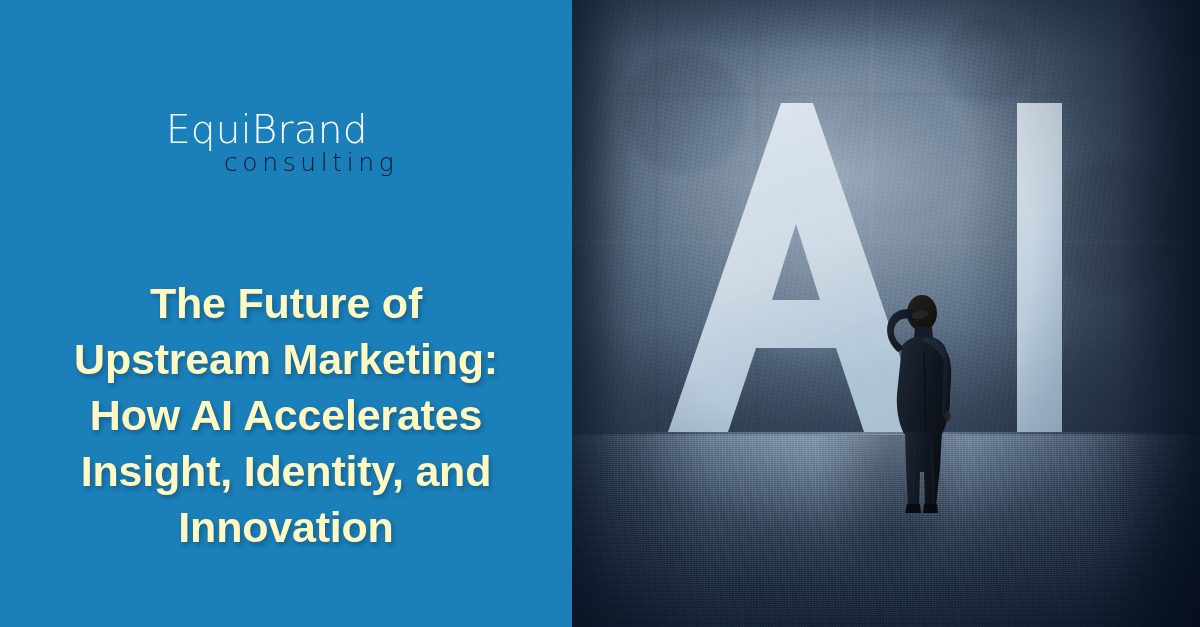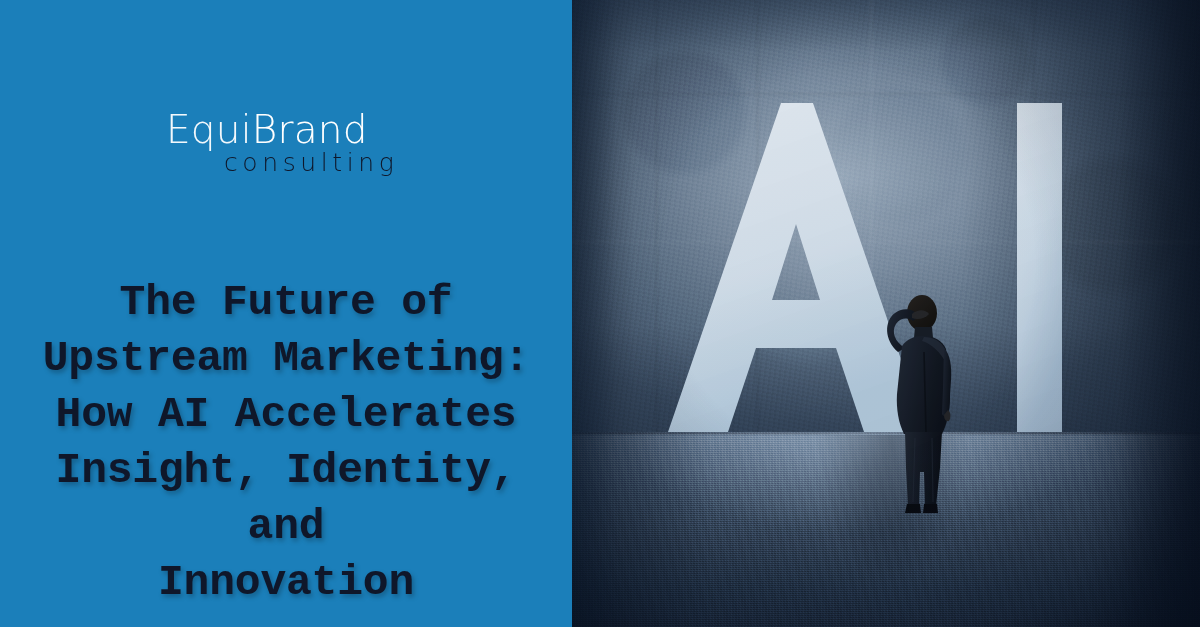--- a/index.html
+++ b/index.html
@@ -76,22 +76,22 @@
     white-space: nowrap;
   }
 
   
   .headline {
     position: absolute;
     left: 24px;
     right: 24px;
     top: 246px;
     text-align: center;
-    color: #0f172a;
-    font-family: Liberation Mono, monospace;
+    color: #fef9c3;
+    font-family: Liberation Sans, sans-serif;
     font-weight: bold;
     font-size: 43px;
     line-height: 56px;
     letter-spacing: -0.2px;
     text-shadow: 2px 3px 5px rgba(0,0,0,0.26);
     white-space: pre-line;
   }
 
   
   .photo {

